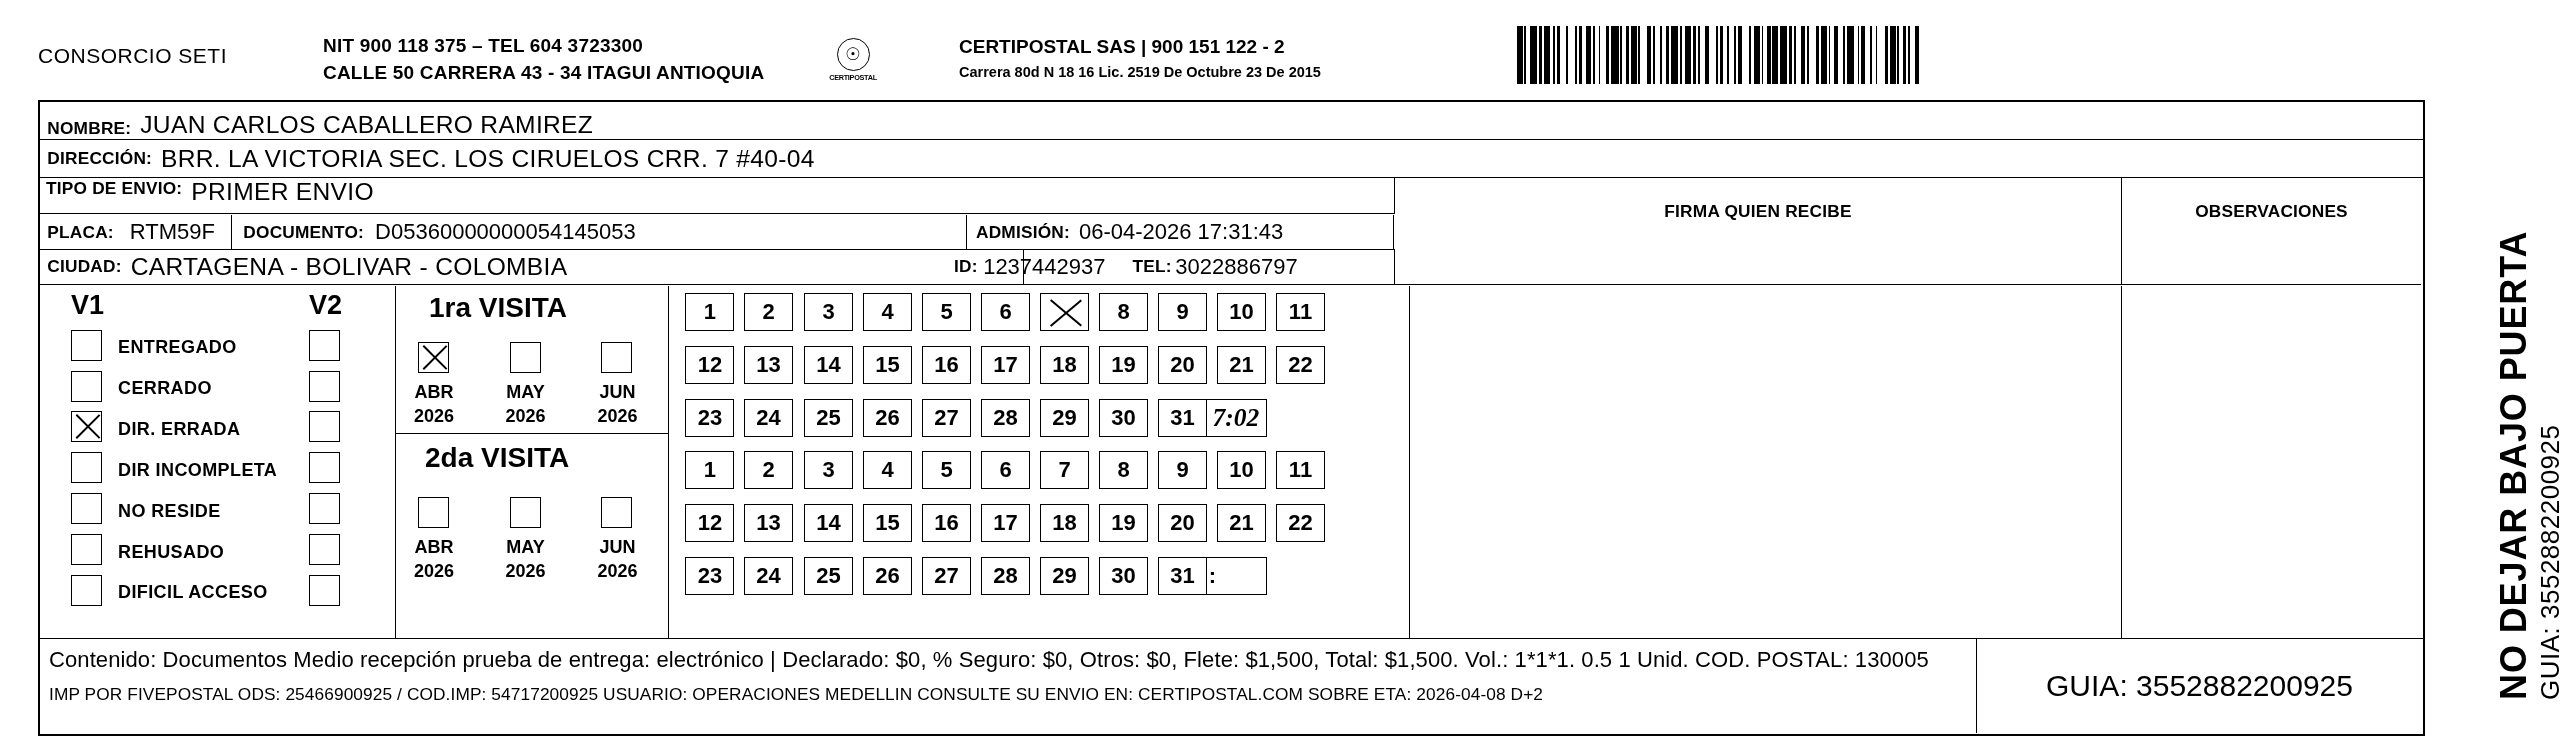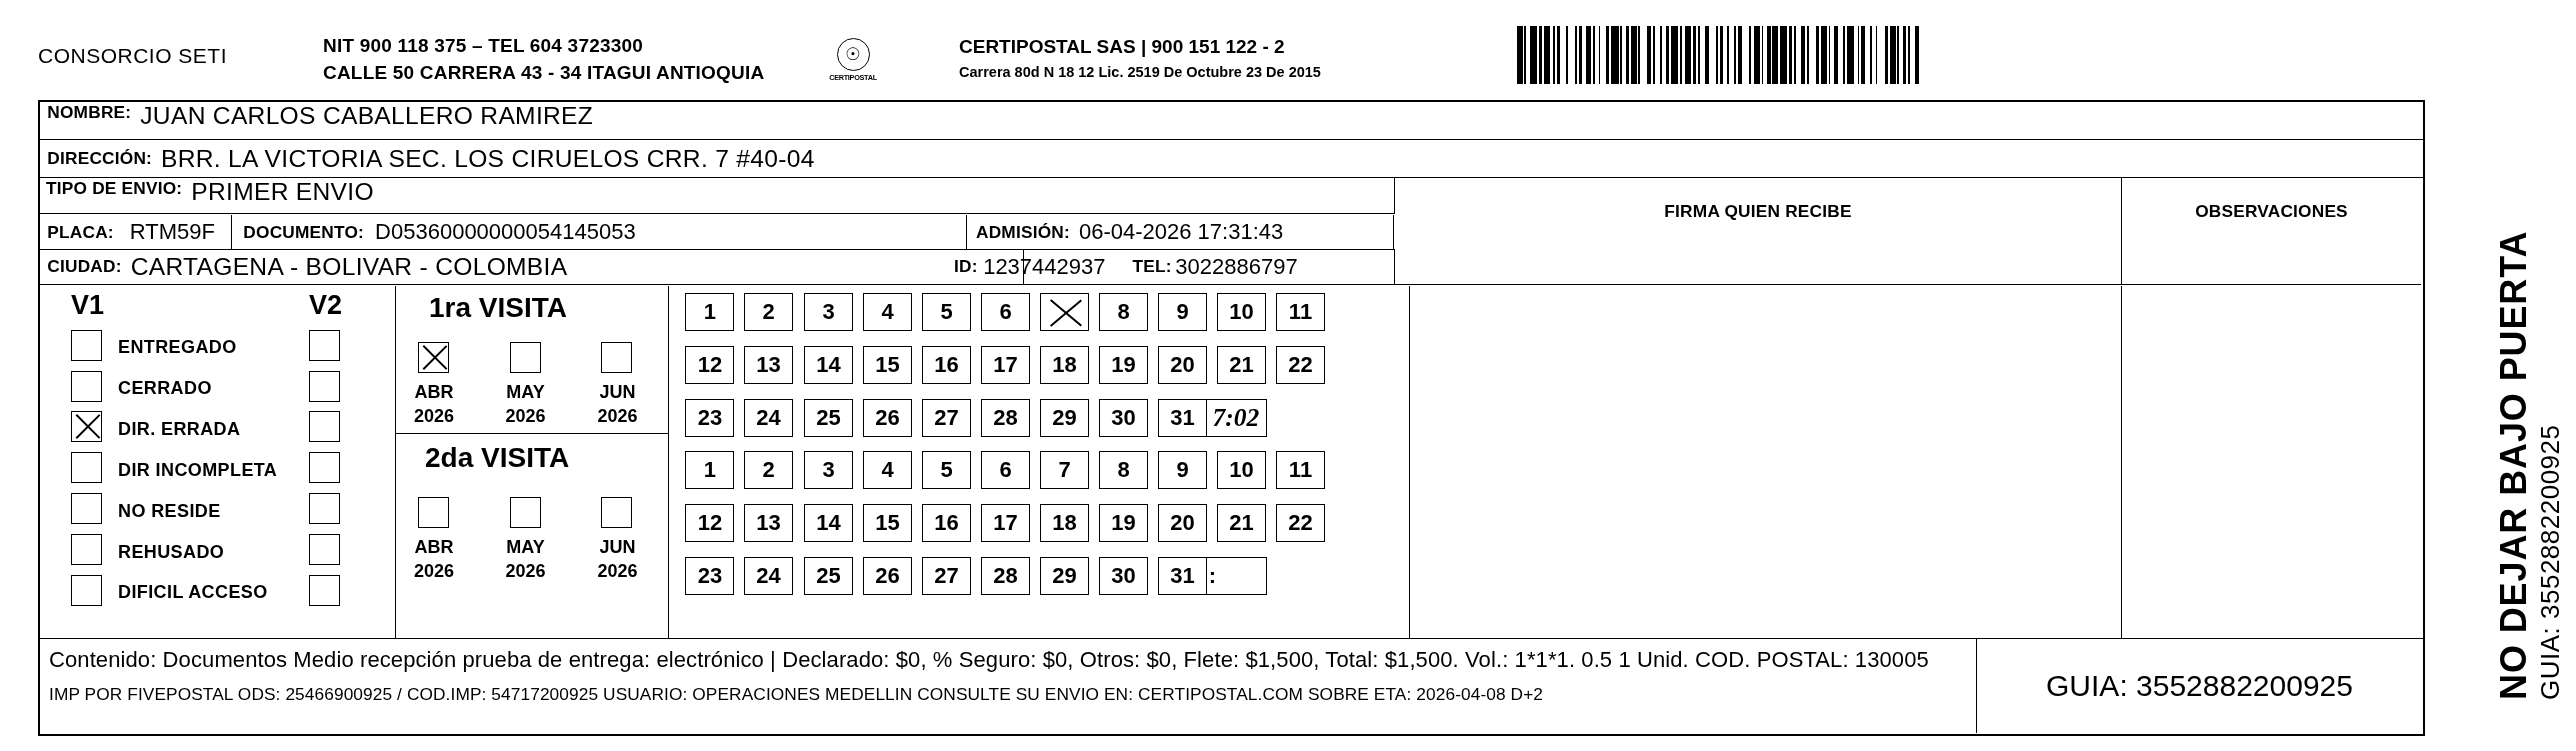--- a/index.html
+++ b/index.html
@@ -117,21 +117,21 @@
     letter-spacing: 0.3px;
   }
   .fld-value-sm {
     font-size: 22px;
   }
 
   
   .r-nombre {
     position: absolute; left: 0; top: 0; width: 100%; height: 38px;
     border-bottom: 1.8px solid #000; box-sizing: border-box;
-    display: flex; align-items: flex-start; padding-left: 7.3px;
+    display: flex; align-items: flex-end; padding-left: 7.3px;
   }
   .r-direccion {
     position: absolute; left: 0; top: 38px; width: 100%; height: 38px;
     border-bottom: 1.8px solid #000; box-sizing: border-box;
     display: flex; align-items: center; padding-left: 7.3px;
   }
   .r-tipo {
     position: absolute; left: 0; top: 76px; width: 1355px; height: 36px;
     border-bottom: 1.8px solid #000; border-right: 1.8px solid #000; box-sizing: border-box;
     display: flex; align-items: flex-start; padding-left: 6px;
@@ -357,21 +357,21 @@
     <div class="hdr-consorcio">CONSORCIO SETI</div>
     <div class="hdr-nit">NIT 900 118 375 – TEL 604 3723300</div>
     <div class="hdr-calle">CALLE 50 CARRERA 43 - 34 ITAGUI ANTIOQUIA</div>
 
     <div class="hdr-logo">
       <div class="circ">☉</div>
       <div class="lbl">CERTIPOSTAL</div>
     </div>
 
     <div class="hdr-certi1">CERTIPOSTAL SAS | 900 151 122 - 2</div>
-    <div class="hdr-certi2">Carrera 80d N 18 12  Lic. 2519 De Octubre 23 De 2015</div>
+    <div class="hdr-certi2">Carrera 80d N 18 16  Lic. 2519 De Octubre 23 De 2015</div>
 
     <div class="barcode" id="barcode">
         <i style="width:5.5px"></i>
         <i style="width:1.8px;background:transparent"></i>
         <i style="width:1.8px"></i>
         <i style="width:3.6px;background:transparent"></i>
         <i style="width:7.3px"></i>
         <i style="width:1.8px;background:transparent"></i>
         <i style="width:3.6px"></i>
         <i style="width:1.8px;background:transparent"></i>

